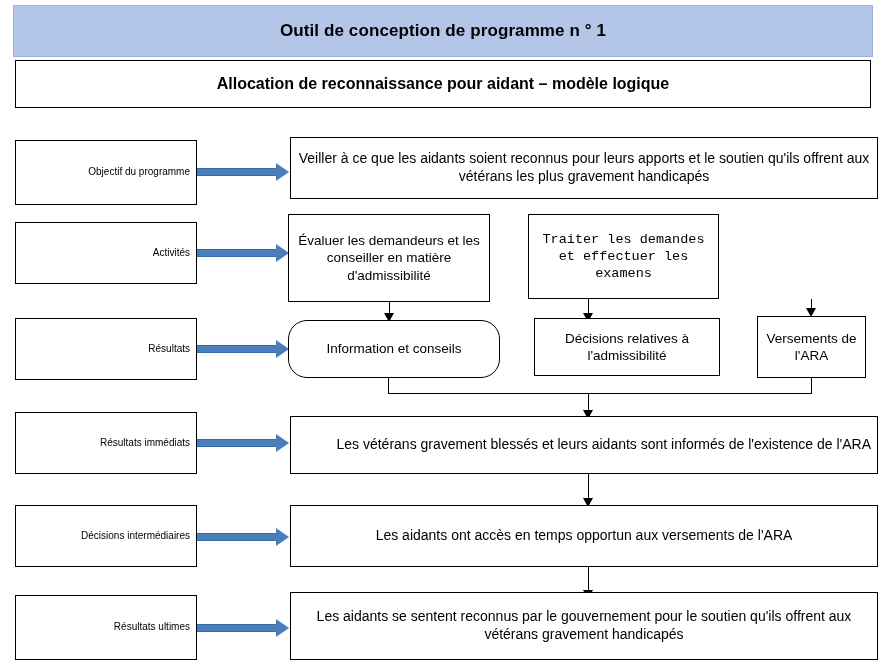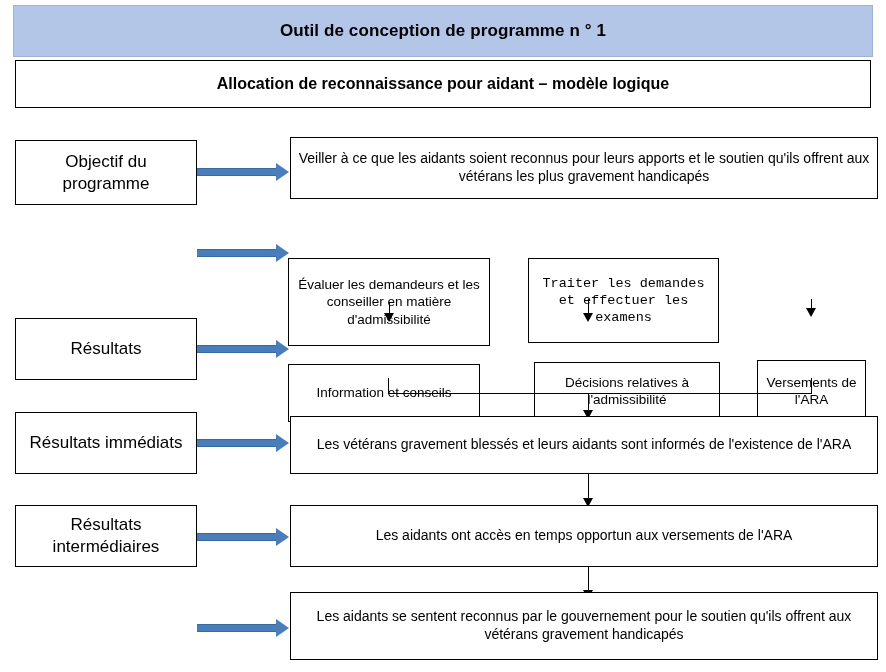--- a/index.html
+++ b/index.html
@@ -47,28 +47,28 @@
     box-sizing: border-box;
     border: 1px solid #000000;
     background: #ffffff;
     display: flex;
     align-items: center;
     justify-content: center;
     font-weight: bold;
     font-size: 16px;
   }
   .label-box {
-    font-size: 17px;
+    font-size: 10px;
+    justify-content: flex-end;
   }
   .content-box {
     font-size: 14px;
   }
   .small-box {
     font-size: 13.5px;
-    margin-top: 44px;
   }
 
   
   .blue-arrow {
     position: absolute;
     height: 18px;
   }
   .blue-arrow .shaft {
     position: absolute;
     left: 0;
@@ -128,20 +128,23 @@
 
   <div class="blue-arrow" style="left:197px; top:163px; width:92px;">
     <div class="shaft" style="width:79px;"></div>
     <div class="head" style="left:79px;"></div>
   </div>
 
   <div class="box content-box" style="left:290px; top:137px; width:588px; height:62px;">
     <span>Veiller à ce que les aidants soient reconnus pour leurs apports et le soutien qu'ils offrent aux vétérans les plus gravement handicapés</span>
   </div>
 
+  <div class="box label-box" style="left:15px; top:222px; width:182px; height:62px;">
+    <span>Activités</span>
+  </div>
 
   <div class="blue-arrow" style="left:197px; top:244px; width:92px;">
     <div class="shaft" style="width:79px;"></div>
     <div class="head" style="left:79px;"></div>
   </div>
 
   <div class="box small-box" style="left:288px; top:214px; width:202px; height:88px;">
     <span>Évaluer les demandeurs et les conseiller en matière d'admissibilité</span>
   </div>
 
@@ -161,21 +164,21 @@
 
   <div class="box label-box" style="left:15px; top:318px; width:182px; height:62px;">
     <span>Résultats</span>
   </div>
 
   <div class="blue-arrow" style="left:197px; top:340px; width:92px;">
     <div class="shaft" style="width:79px;"></div>
     <div class="head" style="left:79px;"></div>
   </div>
 
-  <div class="box small-box" style="left:288px; top:320px; width:192px; height:58px;">
+  <div class="box small-box" style="left:288px; top:320px; width:212px; height:58px;border-radius:19px;">
     <span>Information et conseils</span>
   </div>
 
   <div class="box small-box" style="left:534px; top:318px; width:186px; height:58px;">
     <span>Décisions relatives à l'admissibilité</span>
   </div>
 
   <div class="box small-box" style="left:757px; top:316px; width:109px; height:62px;">
     <span>Versements de l'ARA</span>
   </div>
@@ -188,43 +191,46 @@
 
   <div class="box label-box" style="left:15px; top:412px; width:182px; height:62px;">
     <span>Résultats immédiats</span>
   </div>
 
   <div class="blue-arrow" style="left:197px; top:434px; width:92px;">
     <div class="shaft" style="width:79px;"></div>
     <div class="head" style="left:79px;"></div>
   </div>
 
-  <div class="box content-box" style="left:290px; top:416px; width:588px; height:58px;">
+  <div class="box content-box" style="left:290px; top:416px; width:588px; height:58px;justify-content:flex-end;">
     <span>Les vétérans gravement blessés et leurs aidants sont informés de l'existence de l'ARA</span>
   </div>
 
   <div class="vline" style="left:588px; top:474px; height:26px;"></div>
   <div class="arrowhead-down" style="left:583px; top:498px;"></div>
 
   <div class="box label-box" style="left:15px; top:505px; width:182px; height:62px;">
-    <span>Résultats intermédiaires</span>
+    <span>Décisions intermédiaires</span>
   </div>
 
   <div class="blue-arrow" style="left:197px; top:528px; width:92px;">
     <div class="shaft" style="width:79px;"></div>
     <div class="head" style="left:79px;"></div>
   </div>
 
   <div class="box content-box" style="left:290px; top:505px; width:588px; height:62px;">
     <span>Les aidants ont accès en temps opportun aux versements de l'ARA</span>
   </div>
 
   <div class="vline" style="left:588px; top:567px; height:25px;"></div>
   <div class="arrowhead-down" style="left:583px; top:590px;"></div>
 
+  <div class="box label-box" style="left:15px; top:595px; width:182px; height:65px;">
+    <span>Résultats ultimes</span>
+  </div>
 
   <div class="blue-arrow" style="left:197px; top:619px; width:92px;">
     <div class="shaft" style="width:79px;"></div>
     <div class="head" style="left:79px;"></div>
   </div>
 
   <div class="box content-box" style="left:290px; top:592px; width:588px; height:68px;">
     <span>Les aidants se sentent reconnus par le gouvernement pour le soutien qu'ils offrent aux vétérans gravement handicapés</span>
   </div>
 

